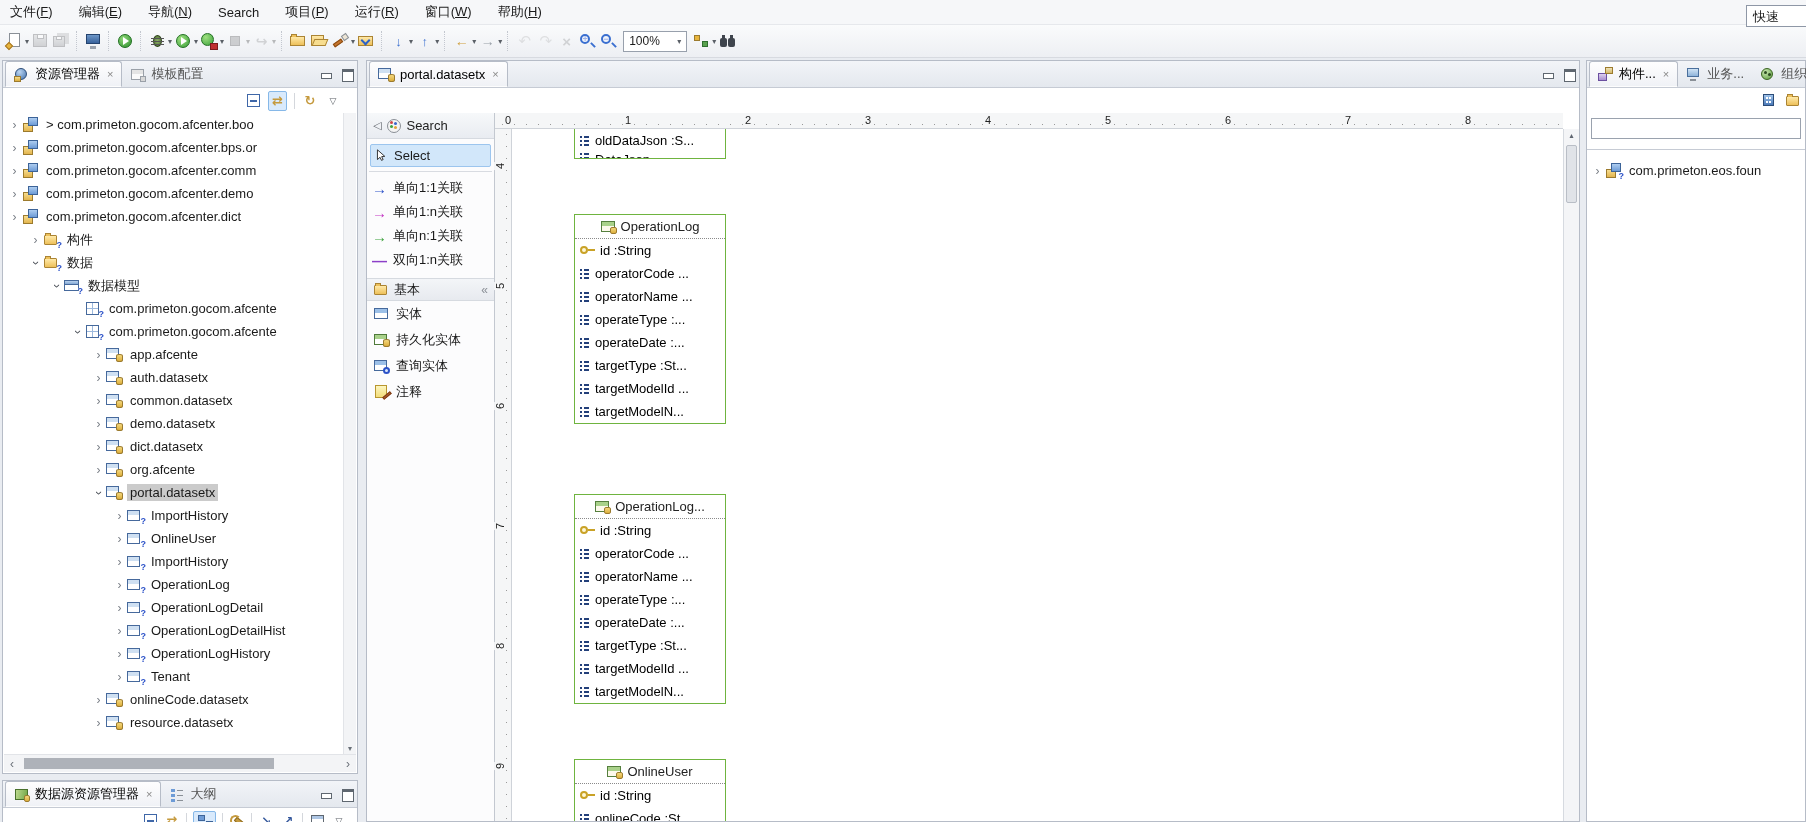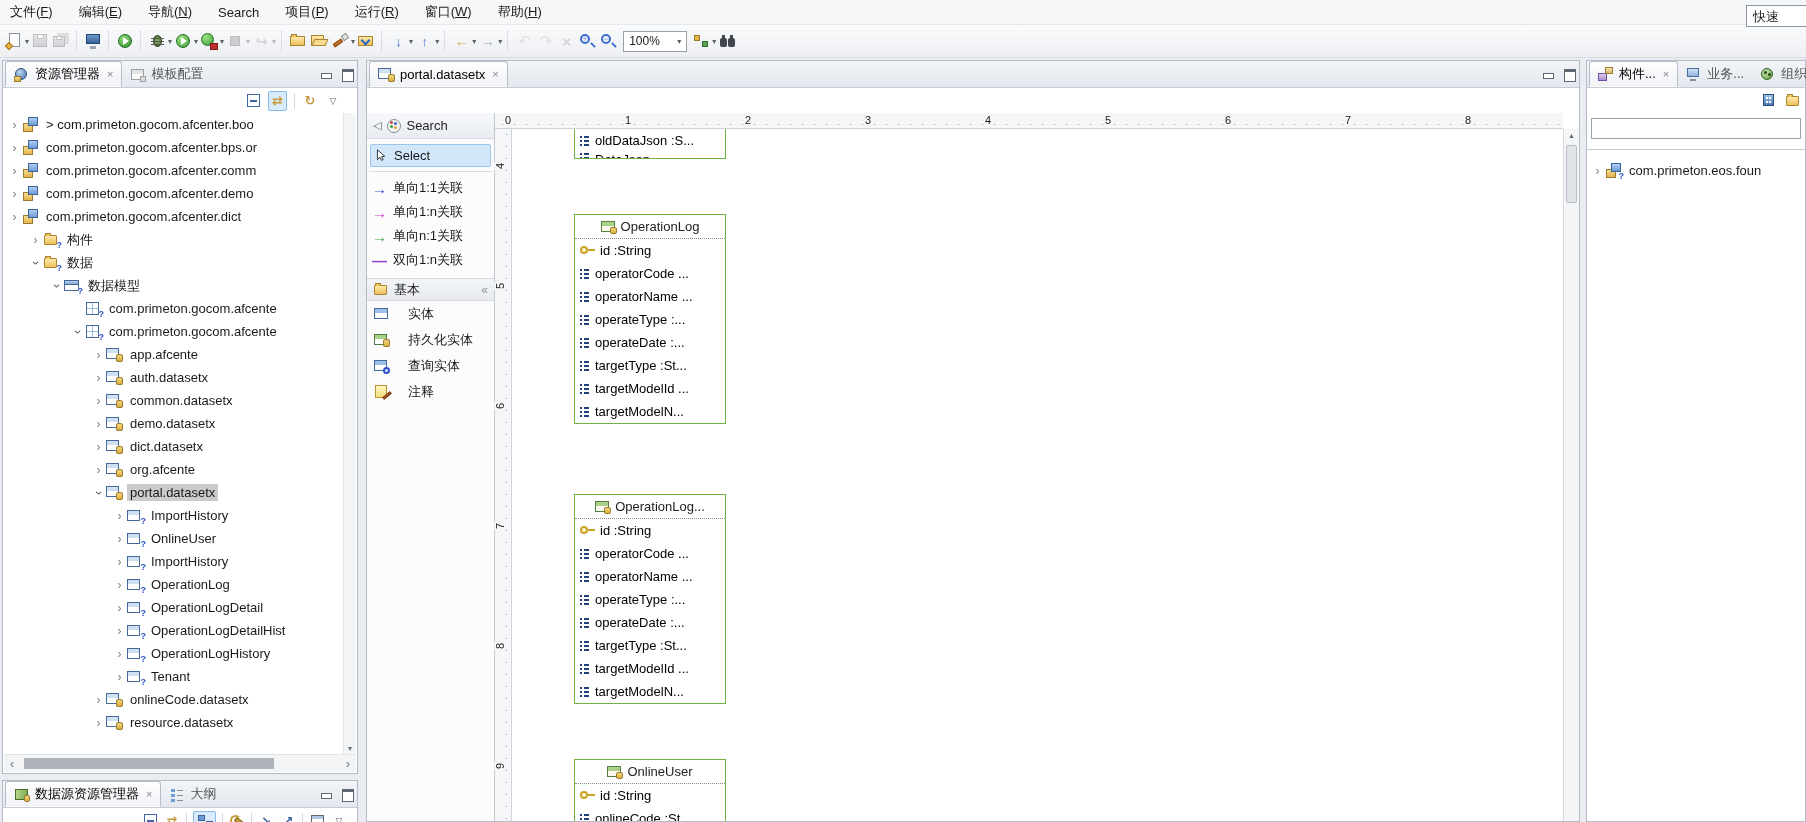--- a/index.html
+++ b/index.html
@@ -150,21 +150,21 @@
   .i-palette::after{content:'';position:absolute;left:4px;top:3px;width:3px;height:3px;border-radius:50%;background:#d04545;
                     box-shadow:4px 1px 0 #3c66c8,0 4px 0 #3da23d,4px 5px 0 #e0a43c;}
   #pal-select{margin:5px 3px 3px;height:23px;display:flex;align-items:center;gap:6px;padding-left:4px;
               background:#d2e7fa;border:1px solid #9cc5ee;border-radius:2px;font-size:13px;}
   .psep{border-top:1px solid #d8dbe1;margin:4px 2px;}
   .pconn{height:24px;display:flex;align-items:center;gap:6px;padding-left:5px;font-size:13px;color:#1a1a1a;white-space:nowrap;}
   .pconn .parrow{font-size:15px;font-weight:bold;width:15px;flex:none;}
   #pal-section{height:23px;display:flex;align-items:center;gap:5px;padding:0 6px;margin-top:6px;
                background:linear-gradient(#f3f5f8,#e7eaef);border-top:1px solid #d6dae0;border-bottom:1px solid #d6dae0;font-size:13px;}
   #pal-section .collapse{margin-left:auto;color:#8a8f96;font-size:12px;}
-  .ptool{height:26px;display:flex;align-items:center;gap:18px;padding-left:7px;font-size:13px;white-space:nowrap;}
+  .ptool{height:26px;display:flex;align-items:center;gap:6px;padding-left:7px;font-size:13px;white-space:nowrap;}
   .pico{width:16px;height:14px;position:relative;flex:none;}
   .pico::before,.pico::after{content:'';position:absolute;box-sizing:border-box;}
   .pico.entity::before{left:0;top:1px;width:14px;height:11px;background:linear-gradient(#9cc0e8 0 4px,#fff 4px);border:1px solid #46699c;}
   .pico.persistent-entity::before{left:0;top:1px;width:13px;height:11px;background:linear-gradient(#a9d18a 0 4px,#fff 4px);border:1px solid #4f7a3a;}
   .pico.persistent-entity::after{right:0;bottom:0;width:7px;height:8px;background:linear-gradient(#f4d87e,#dcae3c);border:1px solid #9c7b2e;border-radius:3px/2px;}
   .pico.query-entity::before{left:0;top:1px;width:13px;height:11px;background:linear-gradient(#9cc0e8 0 4px,#fff 4px);border:1px solid #46699c;}
   .pico.query-entity::after{right:0;bottom:-1px;width:7px;height:7px;border:2px solid #2c52c8;border-radius:50%;background:#dce8fa;}
   .pico.note::before{left:1px;top:0;width:12px;height:13px;background:linear-gradient(#fdf6c0,#f3dd7a);border:1px solid #b8962f;}
   .pico.note::after{right:-2px;bottom:2px;width:10px;height:3px;background:#b05c2a;border:1px solid #7c3c17;transform:rotate(-40deg);}
   .cursor-svg{flex:none;}

